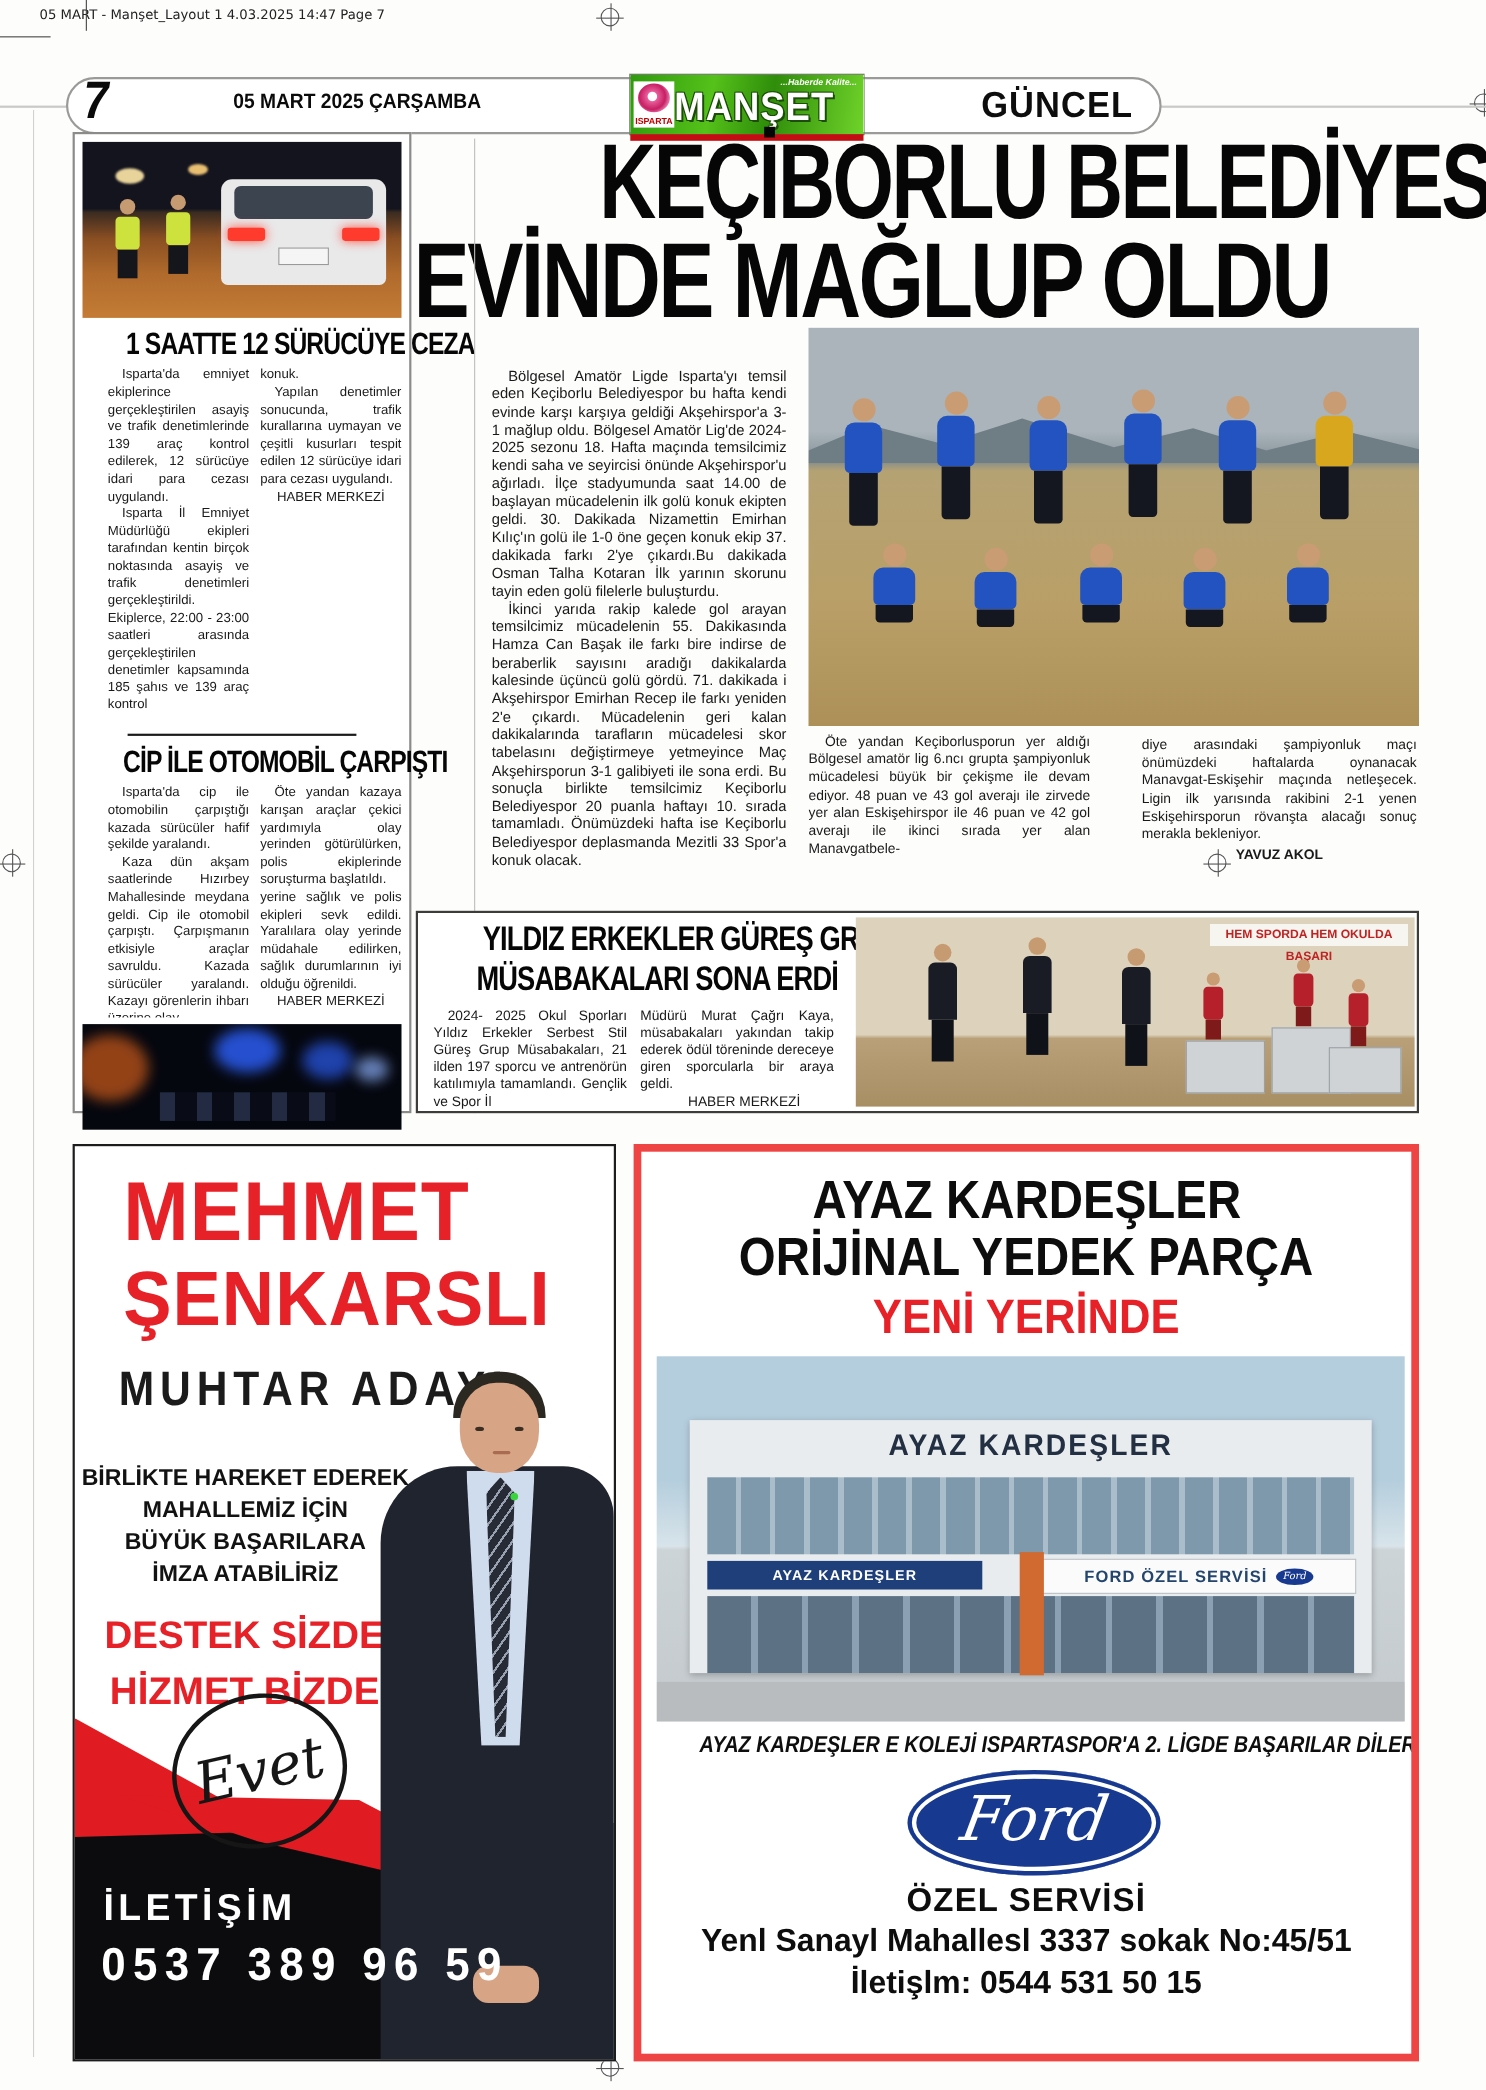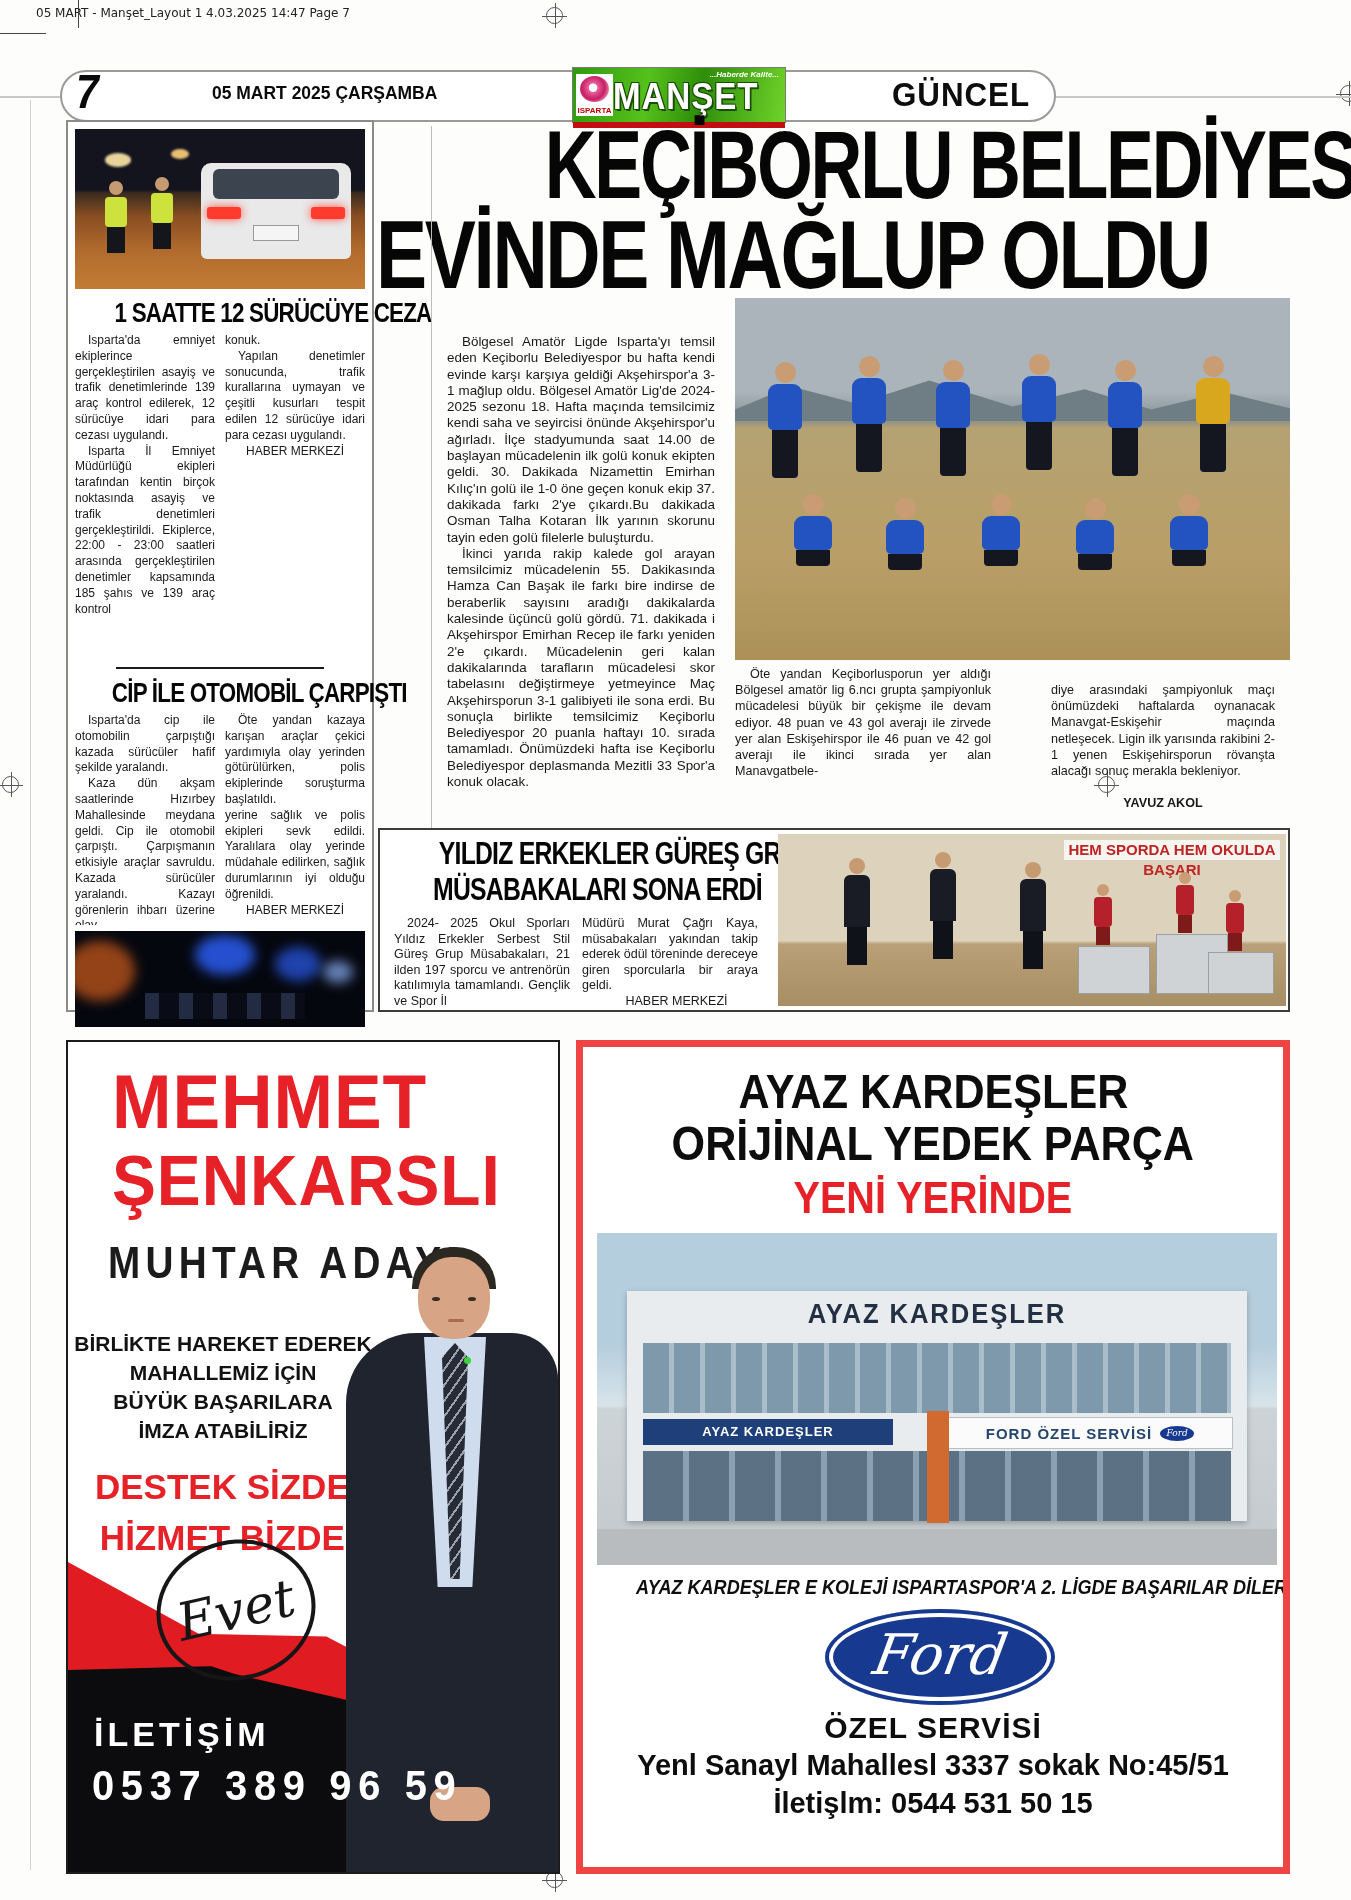--- a/index.html
+++ b/index.html
@@ -54,21 +54,21 @@
   .tl-lampR{position:absolute;right:6px;top:44px;width:34px;height:12px;background:#ff3b2d;border-radius:3px;box-shadow:0 0 10px #ff5040;}
   .tl-plate{position:absolute;left:50%;top:62px;width:44px;height:14px;background:#f5f5f5;border:1px solid #999;transform:translateX(-50%);}
   .officer{position:absolute;width:26px;height:74px;}
   .officer .o-head{width:14px;height:14px;border-radius:50%;background:#c79b72;margin:0 auto;}
   .officer .o-vest{width:22px;height:30px;background:#cde23c;border-radius:4px;margin:2px auto 0;}
   .officer .o-legs{width:18px;height:26px;background:#15161c;margin:0 auto;}
   .glare{position:absolute;border-radius:50%;filter:blur(1px);}
   
   .subhead{margin:8px 0 4px;text-align:center;}
   .subhead .cond{font-size:28px;font-weight:900;color:#060606;transform:scaleX(.8);letter-spacing:-1px;}
-  .twocol{display:flex;gap:10px;overflow:hidden;}
+  .twocol{display:flex;gap:10px;overflow:hidden;margin-left:23px;}
   .col{width:141px;font-size:12px;line-height:15.8px;text-align:justify;color:#191919;}
   .col p{margin:0;text-indent:13px;}
   .col p.signoff{text-indent:0;text-align:center;}
   .divider{width:72%;height:2px;background:#1a1a1a;margin:10px auto 2px;}
   .ph-crash{position:relative;width:100%;height:96px;margin-top:6px;overflow:hidden;background:#05070f;}
   .glow{position:absolute;border-radius:50%;filter:blur(6px);}
   .crash-figs{position:absolute;bottom:8px;left:70px;width:160px;height:26px;
               background:repeating-linear-gradient(90deg,#2a3450 0 14px,#0a0d18 14px 34px);opacity:.8;}
   
   .vrule{position:absolute;left:431px;top:126px;width:1px;height:886px;background:#bdbdbb;}
@@ -94,22 +94,22 @@
   .wrestbox{position:absolute;left:378px;top:828px;width:912px;height:184px;border:2px solid #3c3c3a;
             background:#fff;box-sizing:border-box;}
   .wr-h{position:absolute;left:12px;top:6px;width:366px;text-align:center;}
   .wr-h .cond{font-size:31px;font-weight:900;color:#060606;transform:scaleX(.8);letter-spacing:-1px;line-height:1.15;}
   .wr-cols{position:absolute;left:14px;top:86px;width:366px;display:flex;gap:12px;}
   .wr-col{width:176px;font-size:12.5px;line-height:15.6px;text-align:justify;color:#191919;}
   .wr-col p{margin:0;text-indent:13px;}
   .wr-sign{text-indent:0;text-align:center;font-size:12.5px;margin-top:1px;}
   .ph-wrest{position:absolute;left:398px;top:4px;width:508px;height:172px;overflow:hidden;
             background:linear-gradient(#ddd3bc 0 62%,#b9a078 64%,#a78e63 100%);}
-  .wr-banner{position:absolute;right:6px;top:6px;width:216px;height:20px;background:#f7f5ef;
-             color:#c02323;font-size:15px;font-weight:900;text-align:center;line-height:20px;}
+  .wr-banner{position:absolute;right:6px;top:6px;width:180px;height:20px;background:#f7f5ef;
+             color:#c02323;font-size:11px;font-weight:900;text-align:center;line-height:20px;}
   .suitman{position:absolute;width:30px;height:110px;}
   .suitman .s-head{width:16px;height:16px;border-radius:50%;background:#c79b72;margin:0 auto;}
   .suitman .s-body{width:26px;height:52px;background:#191c24;border-radius:6px 6px 0 0;margin:1px auto 0;}
   .suitman .s-legs{width:20px;height:38px;background:#10121a;margin:0 auto;}
   .kid{position:absolute;width:22px;height:64px;}
   .kid .k-head{width:12px;height:12px;border-radius:50%;background:#c99c74;margin:0 auto;}
   .kid .k-body{width:18px;height:30px;background:#b5202a;border-radius:4px;margin:1px auto 0;}
   .kid .k-legs{width:14px;height:18px;background:#7e1a1a;margin:0 auto;}
   .podium{position:absolute;background:#cfd3d6;border:1px solid #9aa0a4;}
   
@@ -337,21 +337,21 @@
         <div class="p-head"></div>
         <div class="p-torso"></div>
         <div class="p-legs"></div>
       </div>
   </div>
 
   <div class="subcols" style="left:735px;">
     <p style="margin:0;text-indent:15px;">Öte yandan Keçiborlusporun yer aldığı Bölgesel amatör lig 6.ncı grupta şampiyonluk mücadelesi büyük bir çekişme ile devam ediyor. 48 puan ve 43 gol averajı ile zirvede yer alan Eskişehirspor ile 46 puan ve 42 gol averajı ile ikinci sırada yer alan Manavgatbele-</p>
   </div>
   <div class="subcols" style="left:1035px;">
-    <p style="margin:16px;">diye arasındaki şampiyonluk maçı önümüzdeki haftalarda oynanacak Manavgat-Eskişehir maçında netleşecek. Ligin ilk yarısında rakibini 2-1 yenen Eskişehirsporun rövanşta alacağı sonuç merakla bekleniyor.</p>
+    <p style="margin:3px;">diye arasındaki şampiyonluk maçı önümüzdeki haftalarda oynanacak Manavgat-Eskişehir maçında netleşecek. Ligin ilk yarısında rakibini 2-1 yenen Eskişehirsporun rövanşta alacağı sonuç merakla bekleniyor.</p>
     <p class="byline">YAVUZ AKOL</p>
   </div>
 
   <div class="wrestbox">
     <div class="wr-h">
       <span class="cond">YILDIZ ERKEKLER GÜREŞ GRUP</span><br>
       <span class="cond">MÜSABAKALARI SONA ERDİ</span>
     </div>
     <div class="wr-cols">
       <div class="wr-col">

